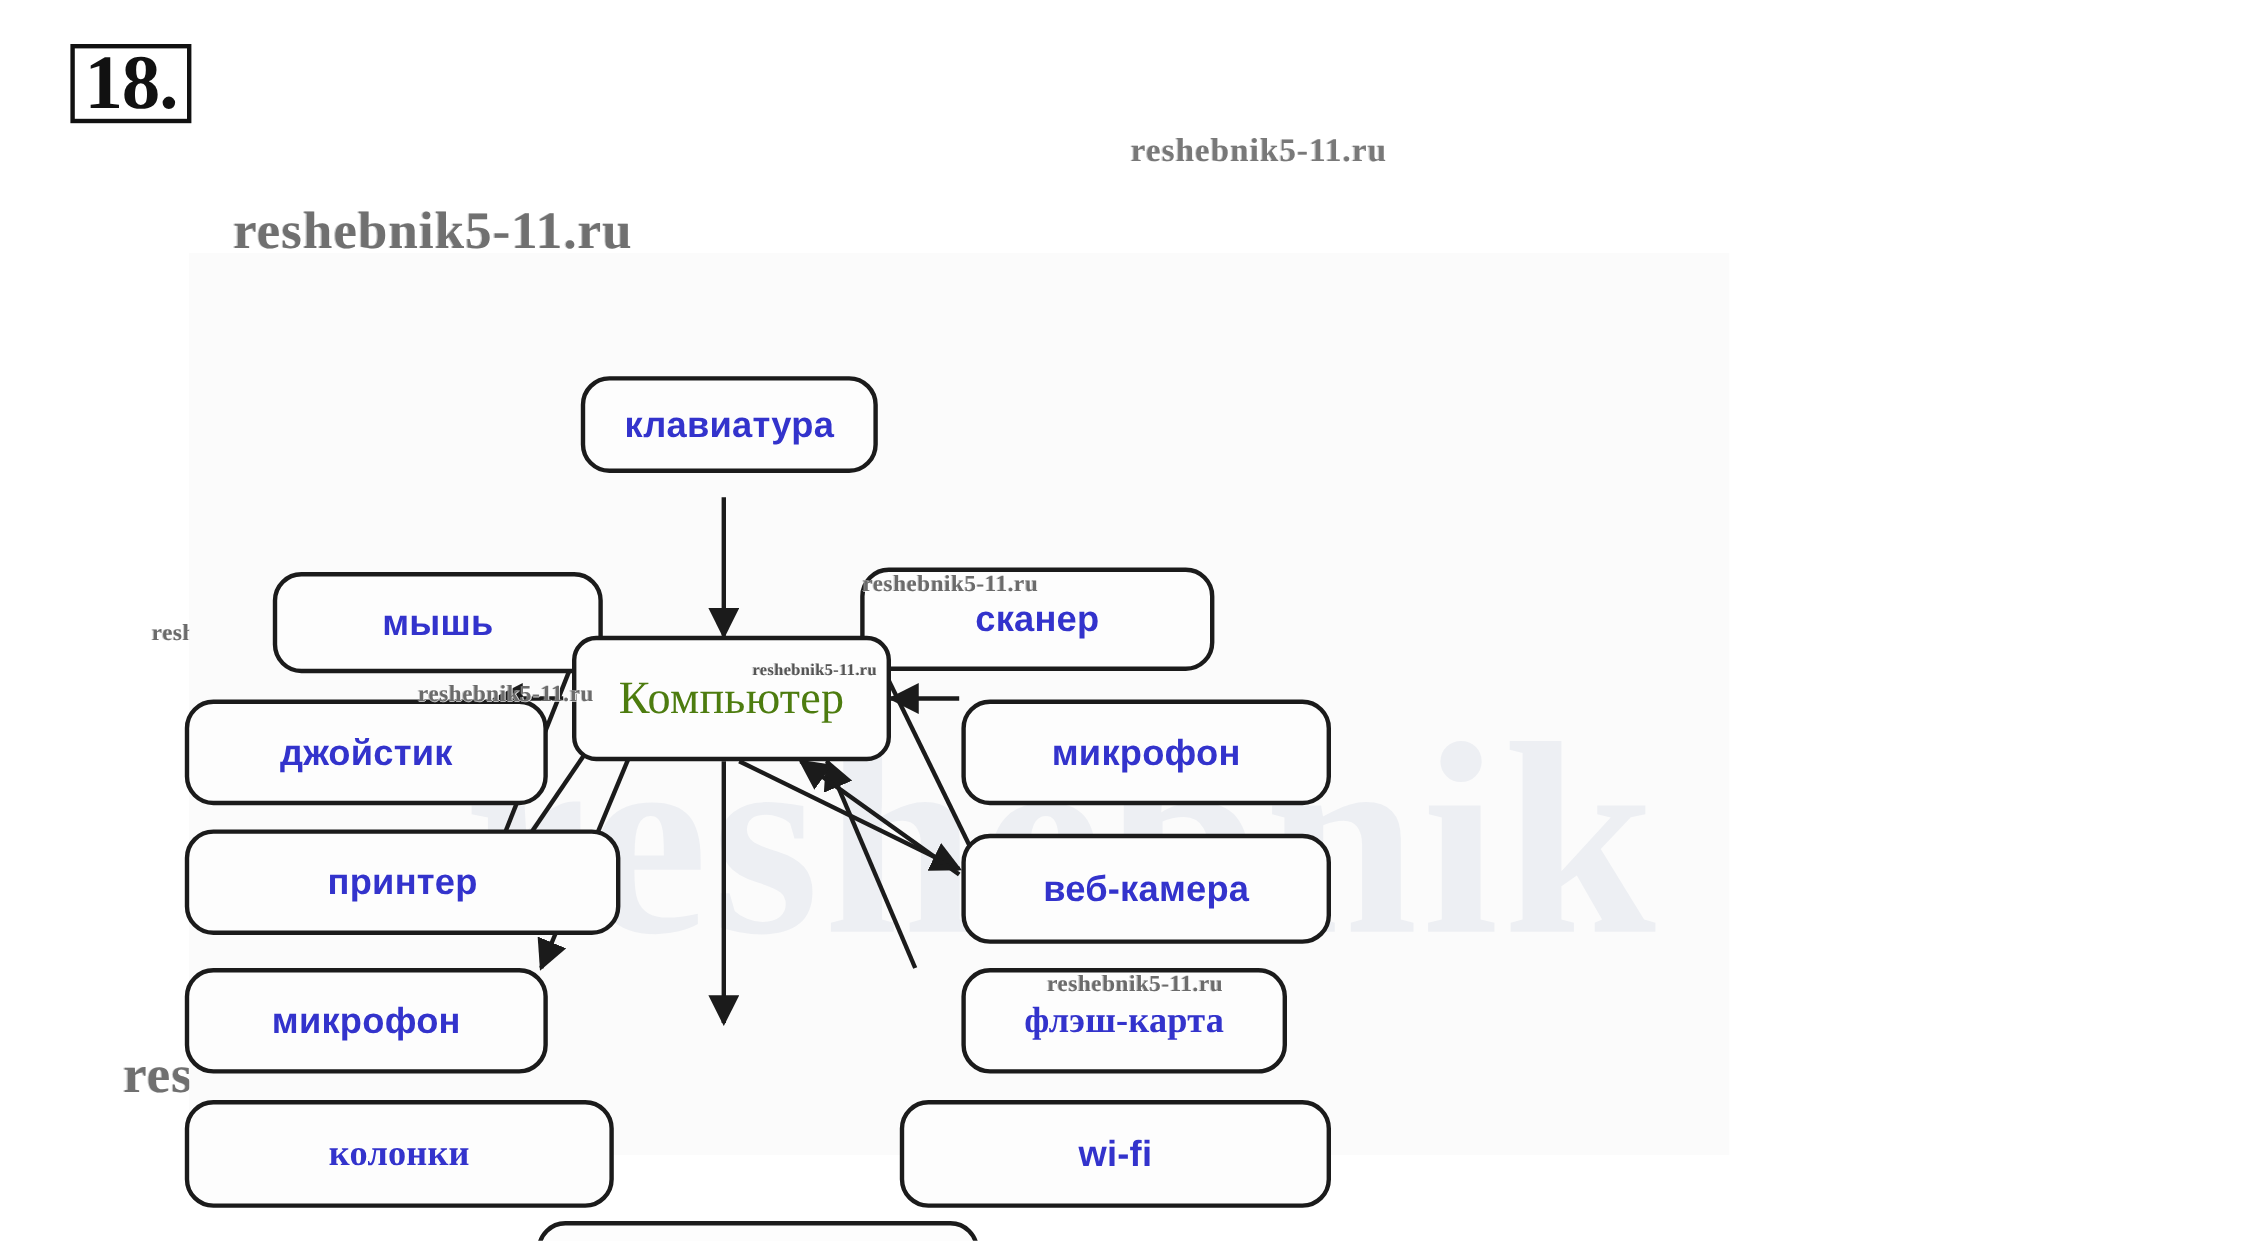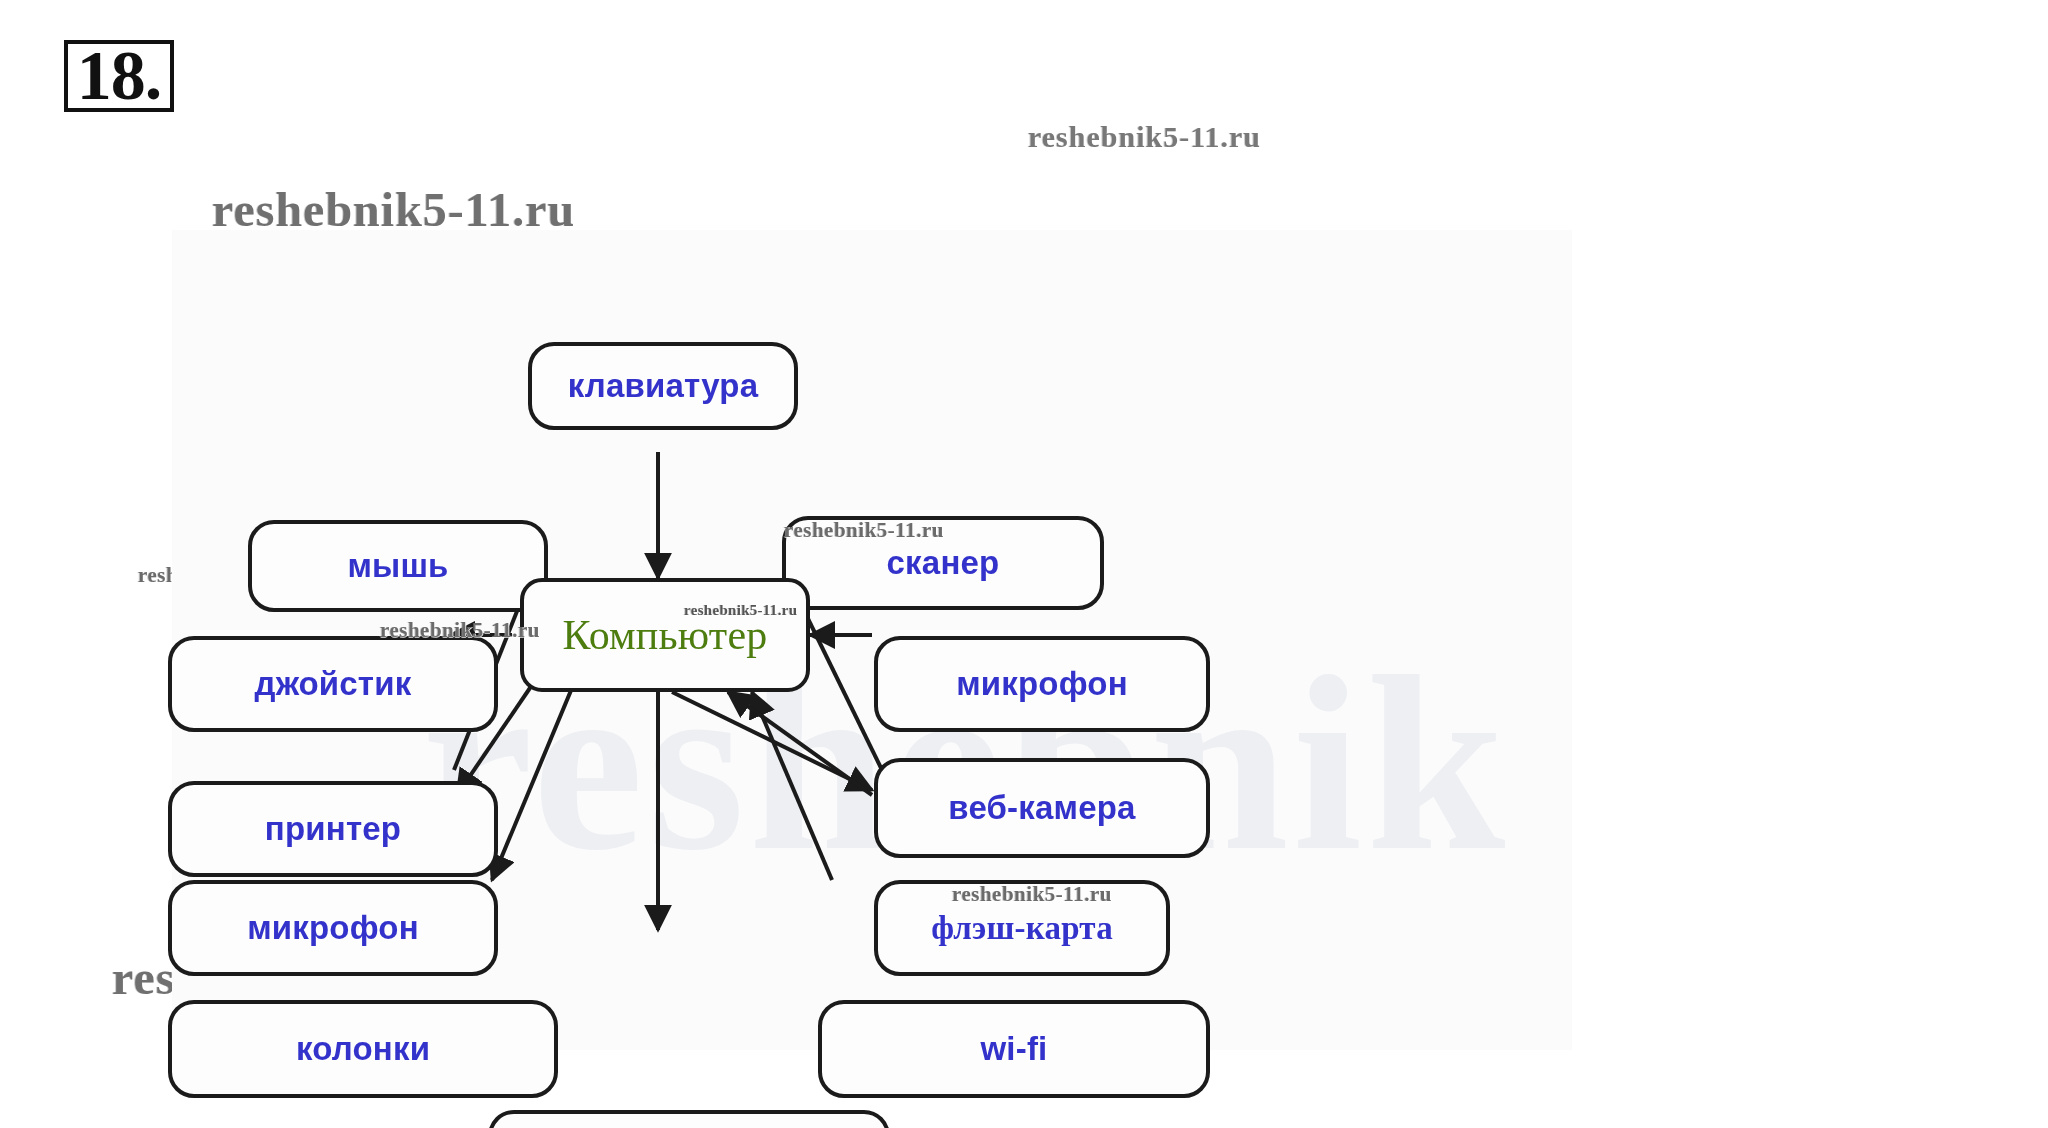--- a/index.html
+++ b/index.html
@@ -177,37 +177,37 @@
   </div>
 
   <div class="node" style="left:-4px; top:406px; width:330px; height:96px;">
     <span>джойстик</span>
   </div>
 
   <div class="node" style="left:702px; top:406px; width:336px; height:96px;">
     <span>микрофон</span>
   </div>
 
-  <div class="node" style="left:-4px; top:551px; width:330px; height:96px;">
+  <div class="node" style="left:-4px; top:524px; width:396px; height:96px;">
     <span>принтер</span>
   </div>
 
   <div class="node" style="left:702px; top:528px; width:336px; height:100px;">
     <span>веб-камера</span>
   </div>
 
   <div class="node" style="left:-4px; top:650px; width:330px; height:96px;">
     <span>микрофон</span>
   </div>
 
   <div class="node" style="left:702px; top:650px; width:296px; height:96px;font-family:Liberation Serif, serif;">
     <span>флэш-карта</span>
   </div>
 
-  <div class="node" style="left:-4px; top:770px; width:390px; height:98px;">
+  <div class="node" style="left:-4px; top:770px; width:390px; height:98px;font-family:Liberation Serif, serif;">
     <span>колонки</span>
   </div>
 
   <div class="node" style="left:646px; top:770px; width:392px; height:98px;">
     <span>wi-fi</span>
   </div>
 
   <div class="node" style="left:316px; top:880px; width:402px; height:96px;">
     
   </div>

